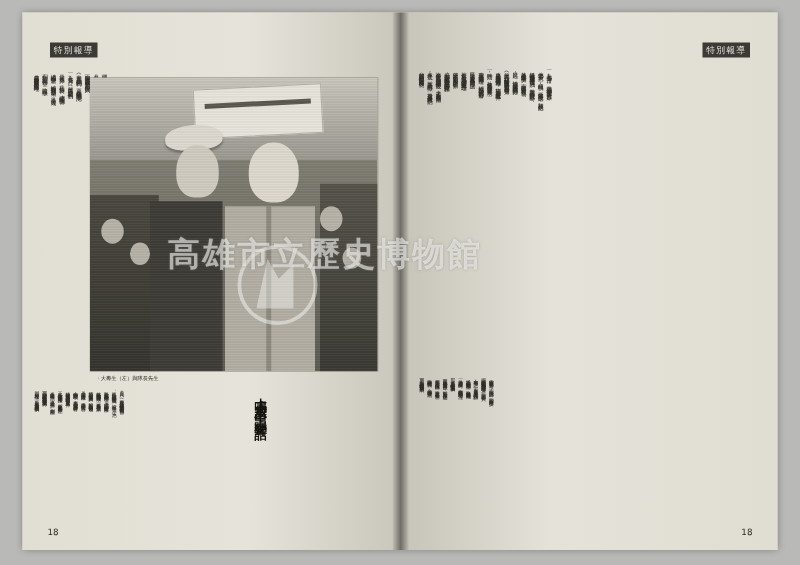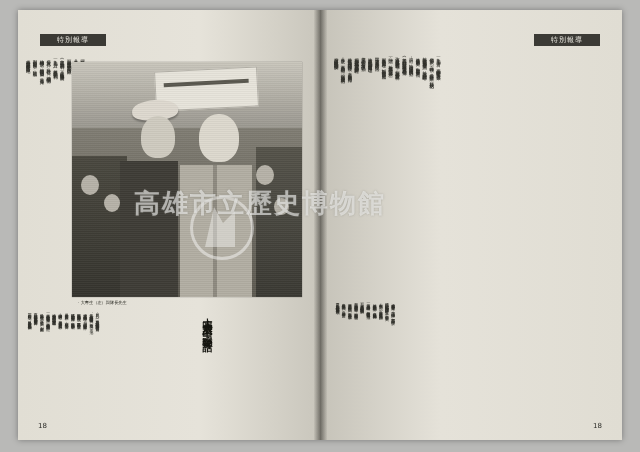--- a/index.html
+++ b/index.html
@@ -52,21 +52,21 @@
     letter-spacing: 1px;
     color: #2a2a26;
     white-space: nowrap;
   }
   .runhead.left  { left: 22px; }
   .runhead.right { right: 22px; }
   .runhead .box {
     display: inline-block;
     background: #3b3a35;
     color: #e9e7df;
-    padding: 1px 17px;
+    padding: 1px 3px;
   }
   .folio {
     position: absolute;
     bottom: 10px;
     font-size: 7px;
     color: #2b2b27;
   }
   .folio.left  { left: 20px; }
   .folio.right { right: 20px; }
 

